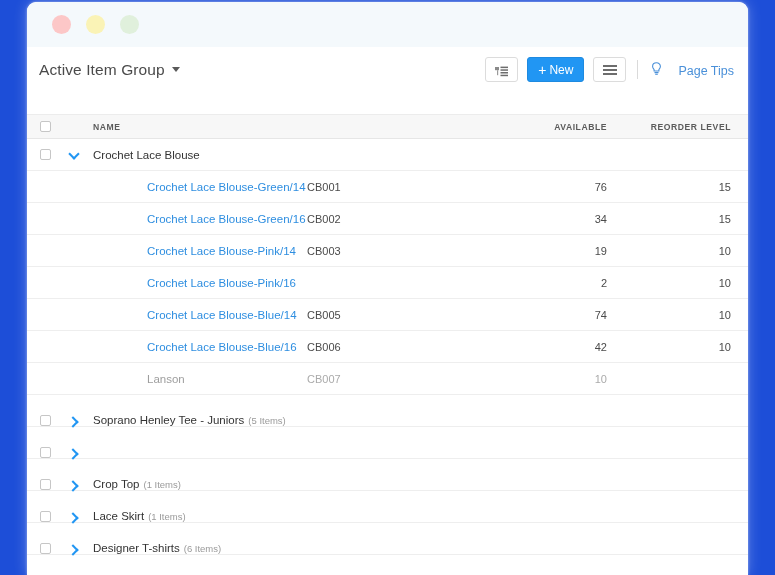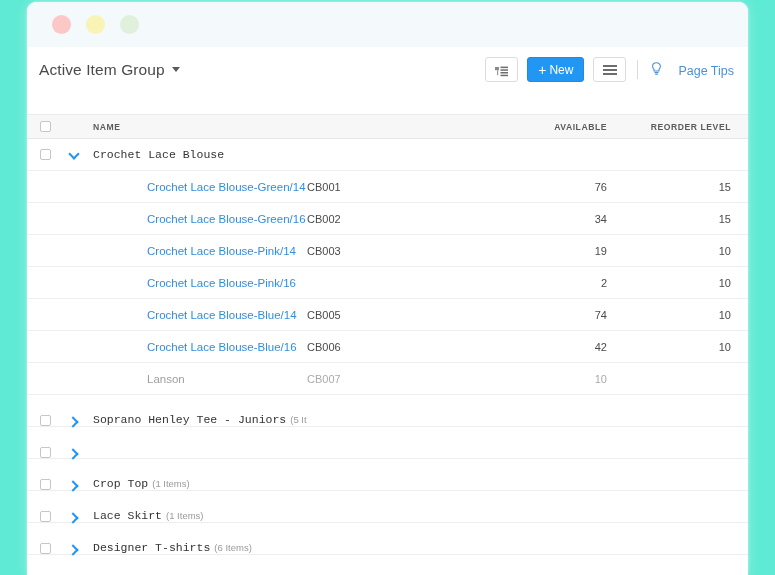--- a/index.html
+++ b/index.html
@@ -7,21 +7,21 @@
     margin: 0; padding: 0;
     width: 775px; height: 575px;
     background: #000000;
     font-family: "Liberation Sans", sans-serif;
     overflow: hidden;
   }
 
   #app {
     position: relative;
     width: 775px; height: 575px;
-    background: #5eead4;
+    background: #1d4ed8;
   }
 
   
   .window {
     position: absolute;
     left: 27px;
     top: 2px;
     width: 721px;
     height: 573px;
     background: #ffffff;
@@ -231,21 +231,21 @@
   }
   .child-name.inactive { color: #9e9e9e; cursor: default; }
   .child-row .c-sku,
   .child-row .c-avail,
   .child-row .c-reorder { color: #4a4a4a; }
   .child-row.inactive .c-sku,
   .child-row.inactive .c-avail,
   .child-row.inactive .c-reorder { color: #aaaaaa; }
   .child-row .c-sku { padding-left: 0; }
 
-  .group-name { font-size: 11.5px; color: #333333; font-family: Liberation Mono, monospace; }
+  .group-name { font-size: 11.5px; color: #333333; }
   .group-count { font-size: 9.5px; color: #9a9a9a; margin-left: 4px; }
 
   
   .ico-tree { width: 13px; height: 12px; position: relative; }
   .ico-ham  { width: 14px; height: 10px; display: flex; flex-direction: column; justify-content: space-between; }
   .ico-ham i { display: block; height: 2px; background: #6d6d6d; width: 100%; }
 </style>
 </head>
 <body>
 

